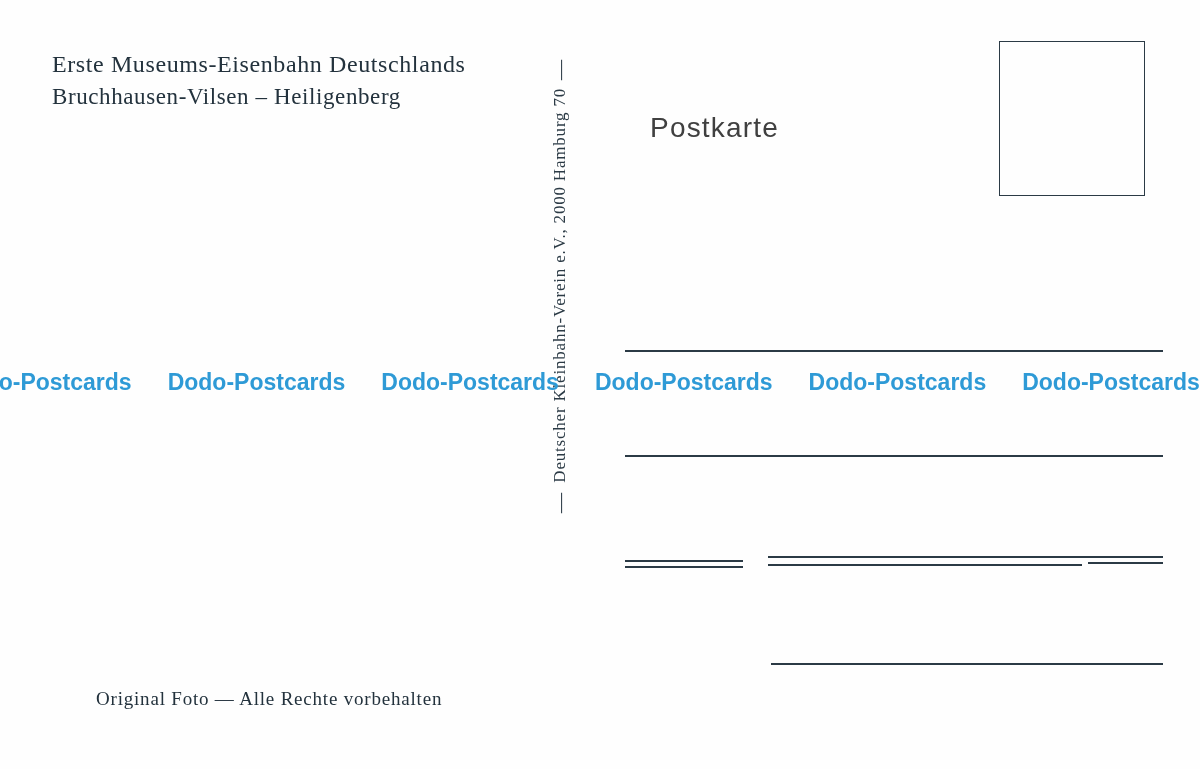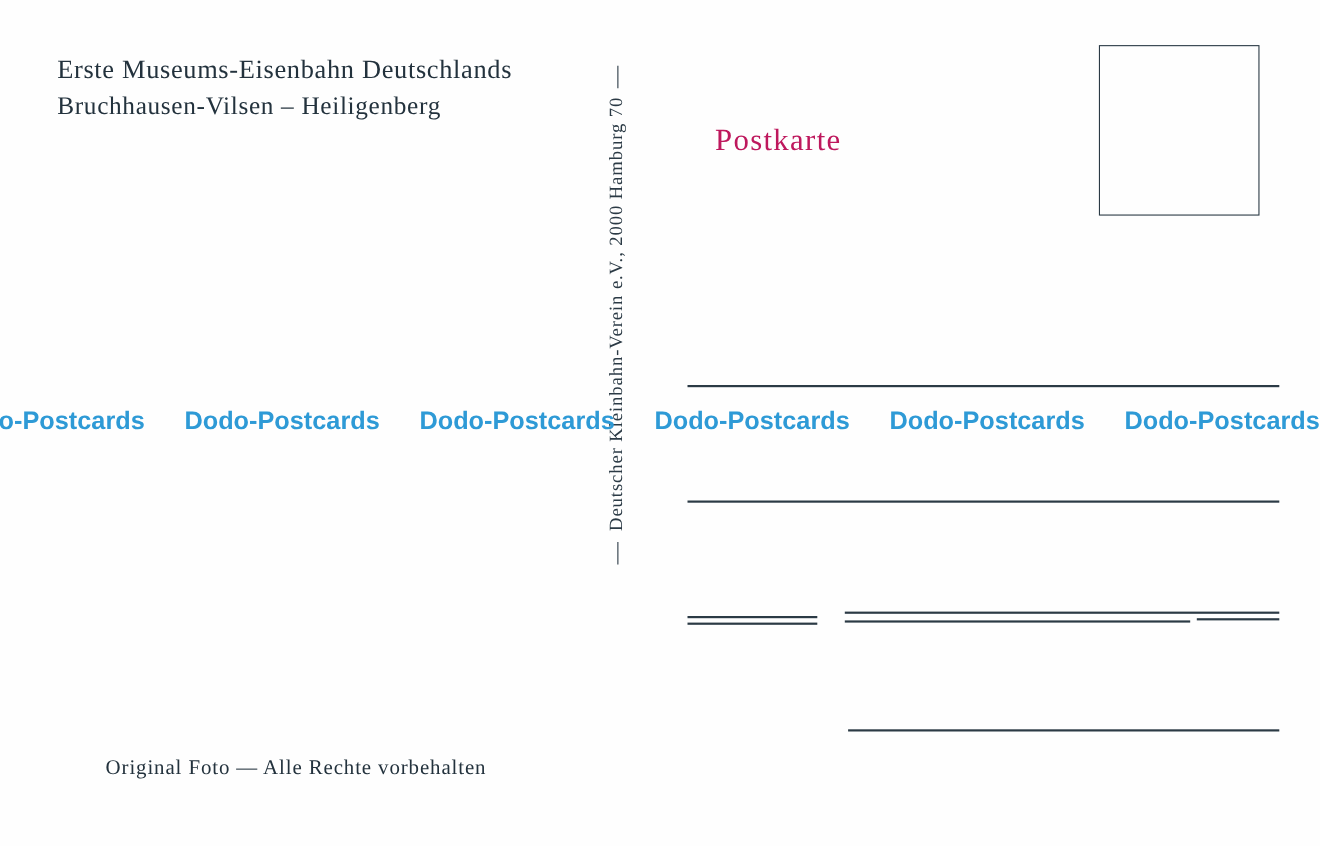--- a/index.html
+++ b/index.html
@@ -76,24 +76,24 @@
     letter-spacing: 0.8px;
     color: #2b3a45;
     white-space: nowrap;
   }
 
   
   .postkarte {
     position: absolute;
     left: 650px;
     top: 112px;
-    font-family: Liberation Serif, serif;
+    font-family: Liberation Sans, sans-serif;
     font-size: 28px;
     letter-spacing: 1.2px;
-    color: #be185d;
+    color: #404040;
   }
 
   
   .stamp-box {
     position: absolute;
     left: 999px;
     top: 41px;
     width: 146px;
     height: 155px;
     border: 1.6px solid #2b3a45;

